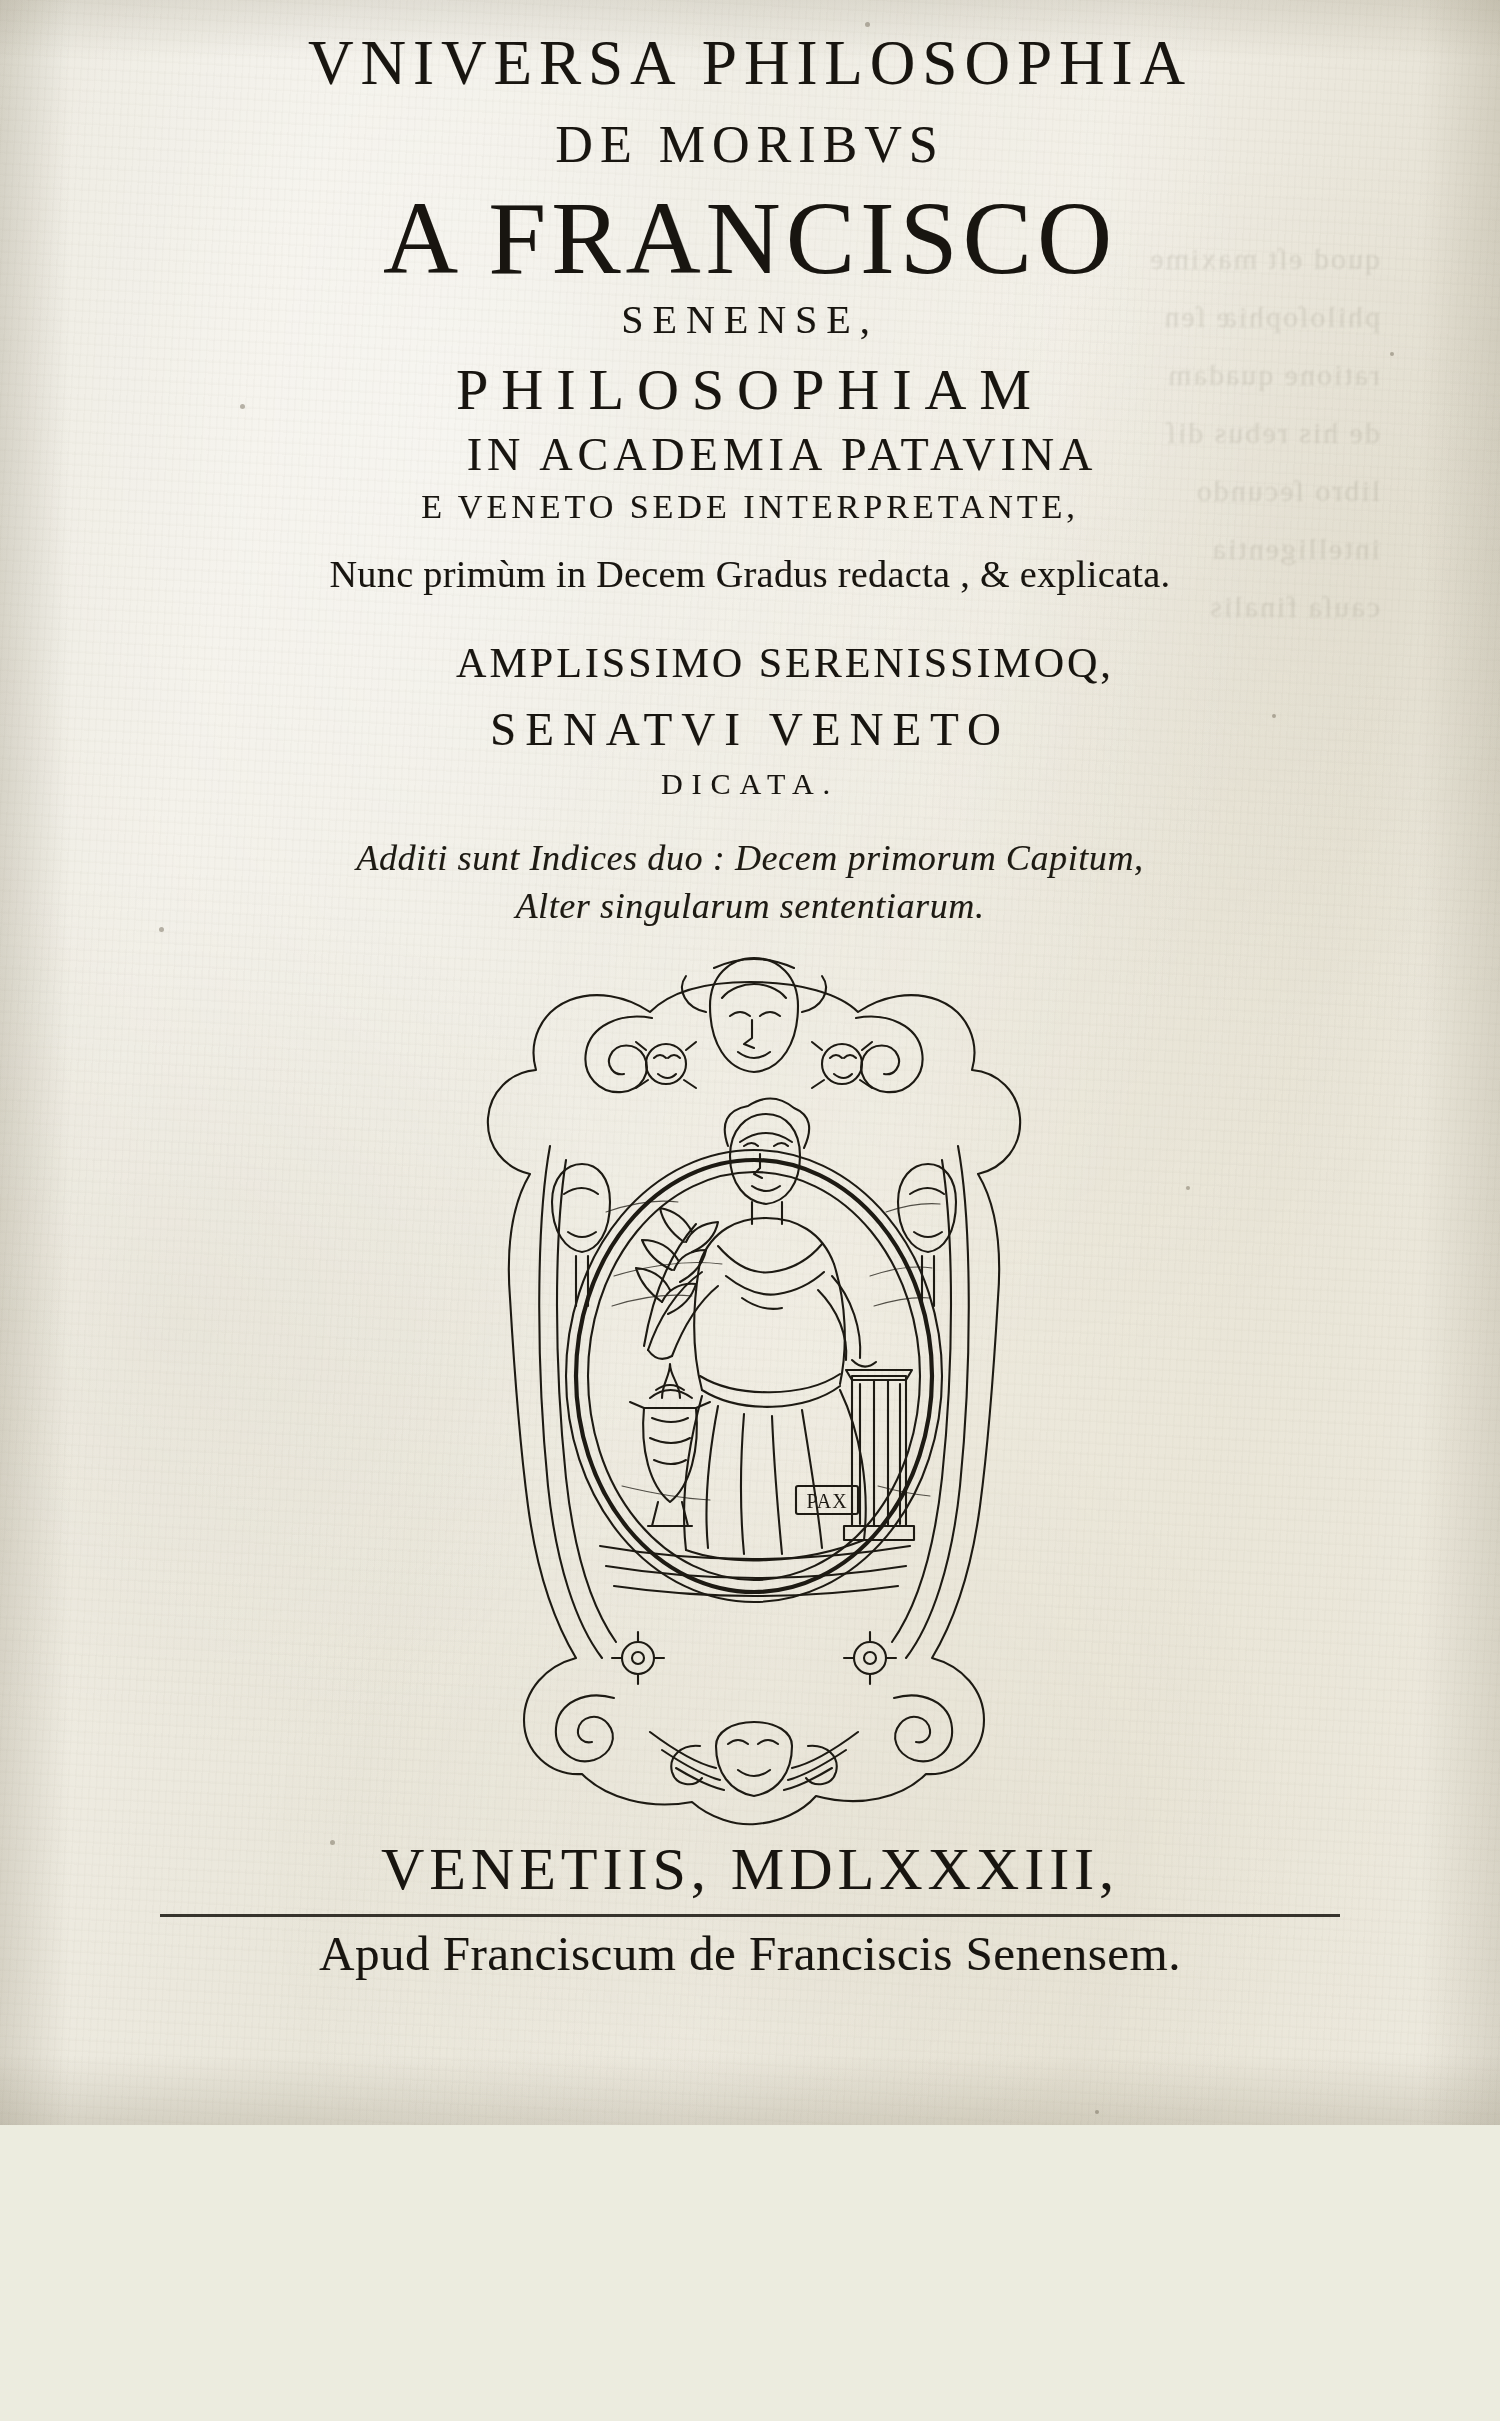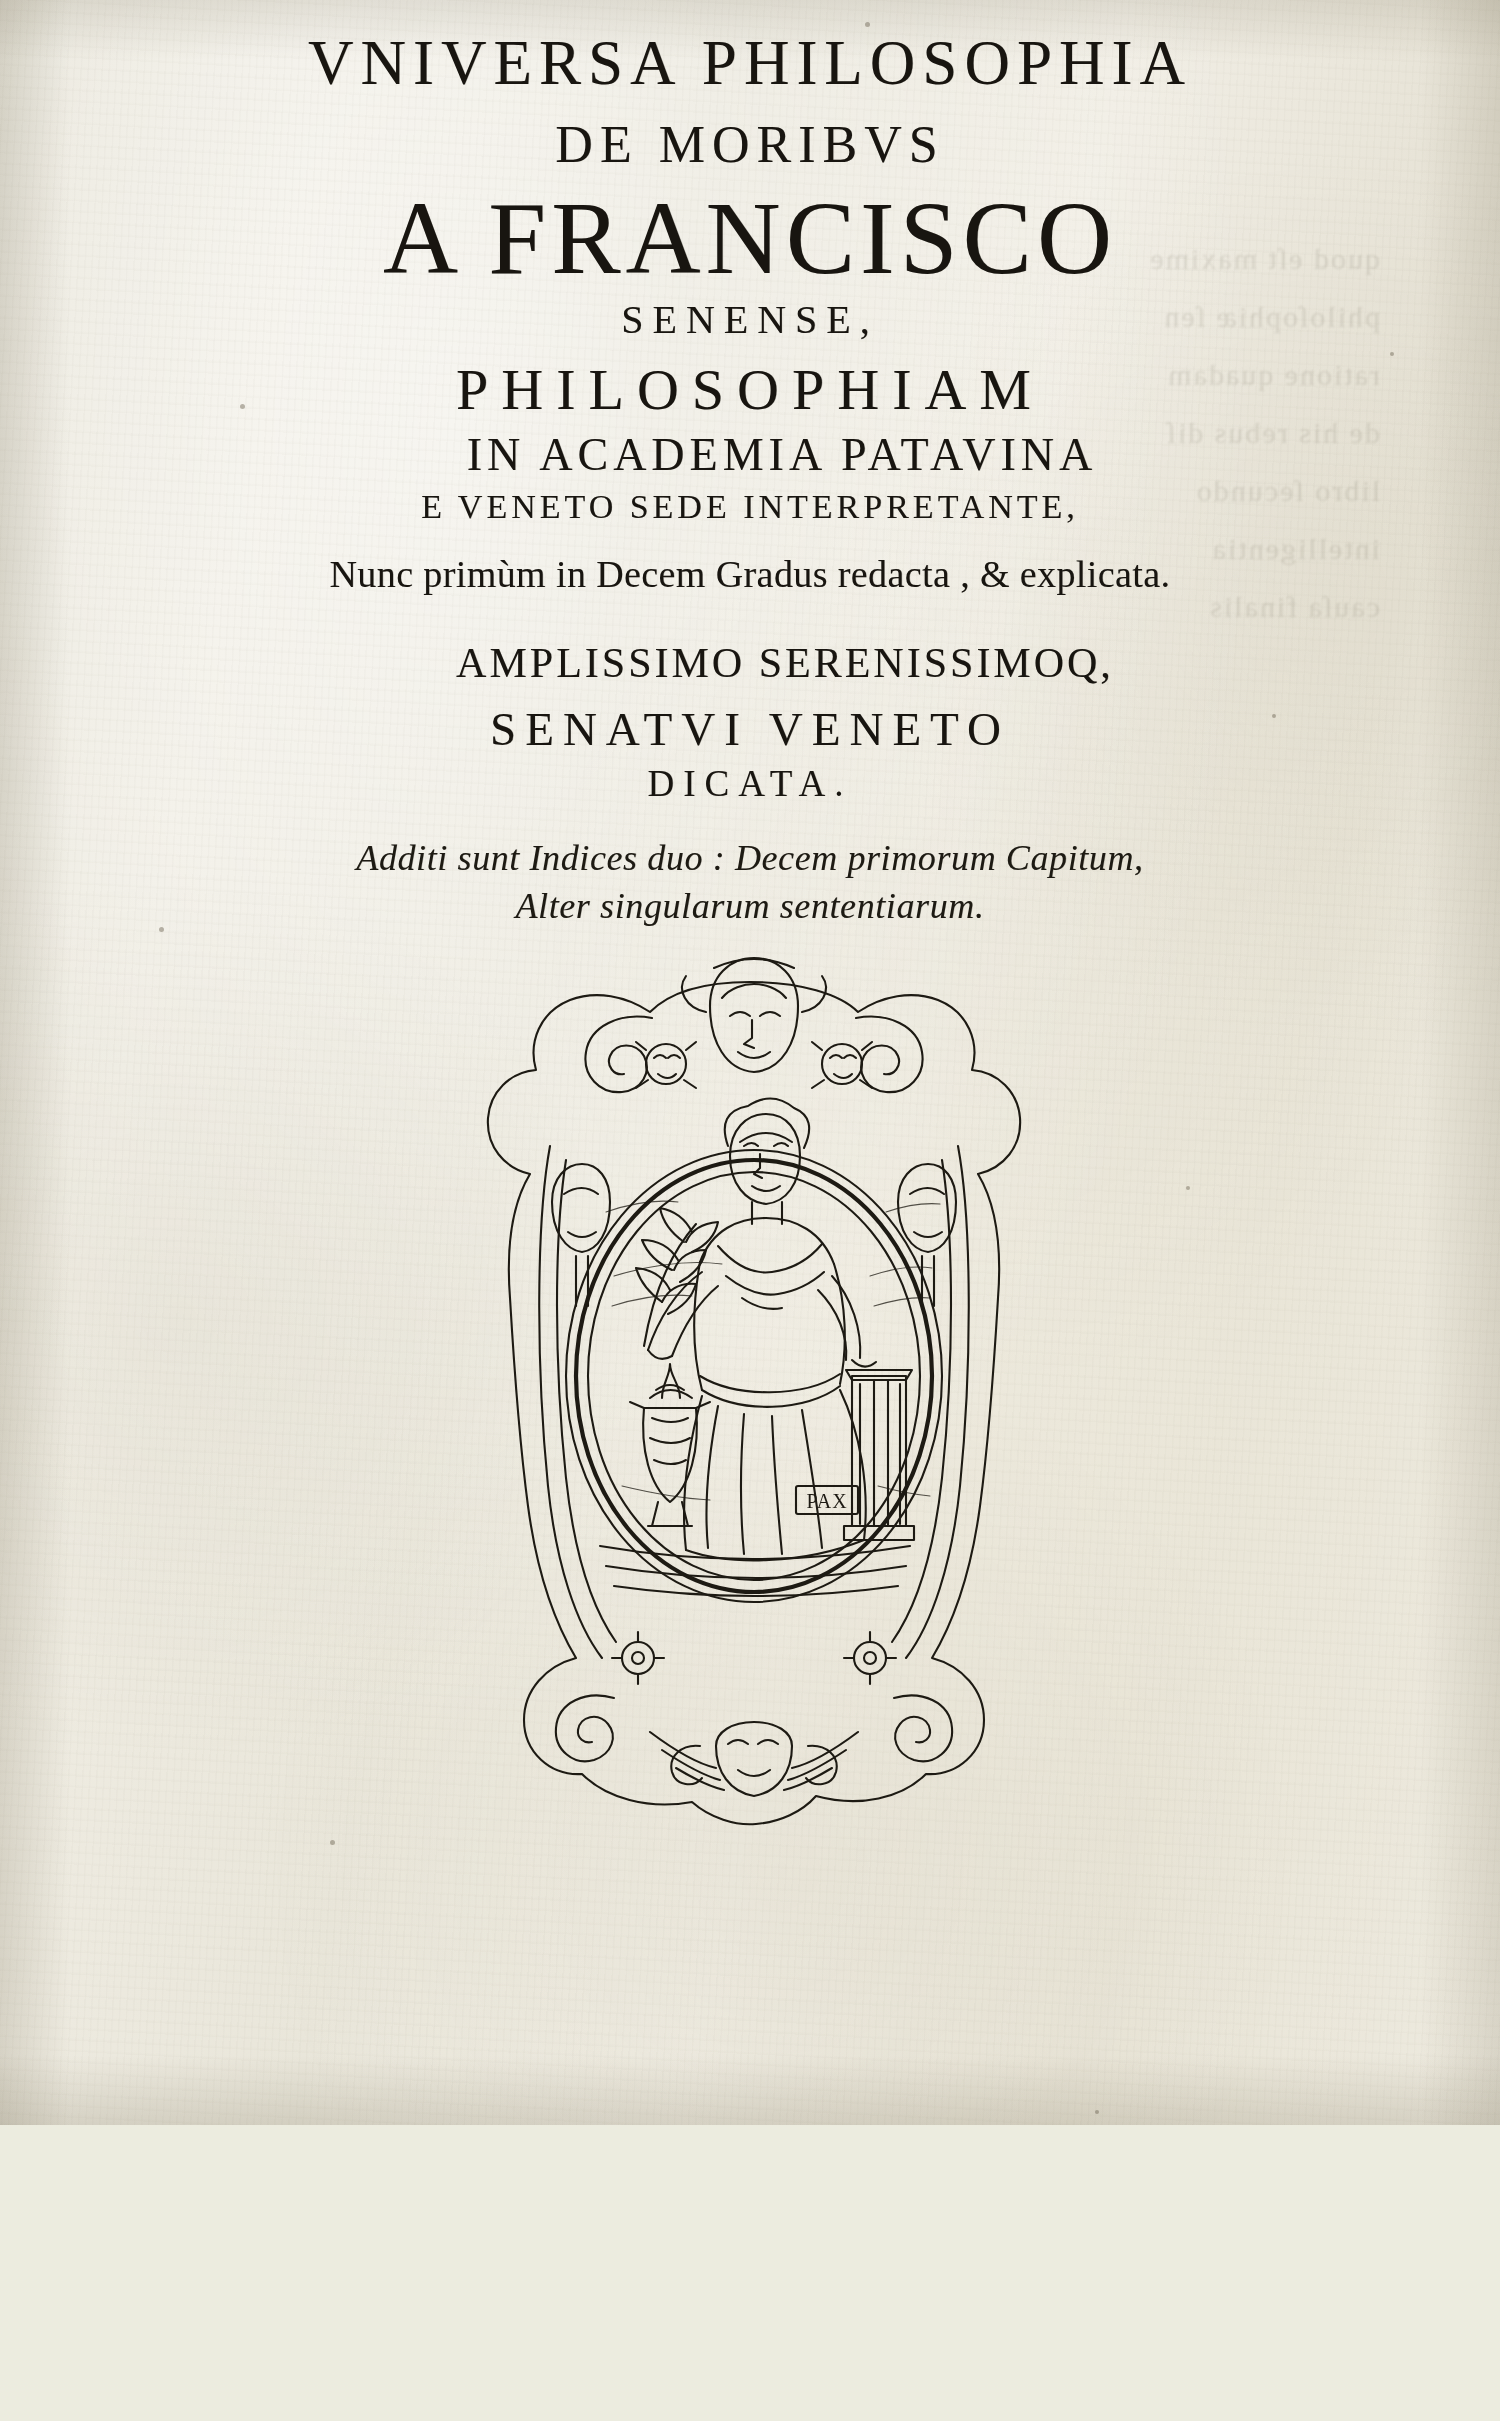--- a/index.html
+++ b/index.html
@@ -86,21 +86,21 @@
   .l2  { font-size: 52px;  letter-spacing: 7px;  line-height: 62px; margin-top: 14px; }
   .l3  { font-size: 104px; letter-spacing: 5px;  line-height: 112px; margin-top: 6px; font-weight: 400; }
   .l4  { font-size: 72px;  letter-spacing: 6px;  line-height: 86px; margin-top: 2px; }
   .l5  { font-size: 40px;  letter-spacing: 9px;  line-height: 52px; }
   .l6  { font-size: 58px;  letter-spacing: 13px; line-height: 72px; margin-top: 8px; }
   .l7  { font-size: 46px;  letter-spacing: 5px;  line-height: 58px; padding-left: 32px; }
   .l8  { font-size: 34px;  letter-spacing: 4px;  line-height: 46px; }
   .l9  { font-size: 38px;  letter-spacing: 0.4px; line-height: 56px; margin-top: 16px; font-style: normal; }
   .l10 { font-size: 42px;  letter-spacing: 3px;  line-height: 70px; margin-top: 26px; margin-left: 35px; }
   .l11 { font-size: 47px;  letter-spacing: 9px;  line-height: 62px; }
-  .l12 { font-size: 37px;  letter-spacing: 9px;  line-height: 48px; }
+  .l12 { font-size: 30px;  letter-spacing: 9px;  line-height: 48px; }
   .script {
     font-family: "Liberation Serif", serif;
     font-style: italic;
     font-size: 36px;
     letter-spacing: 0.6px;
     line-height: 48px;
     color: #1d1a13;
   }
   .script-wrap { margin-top: 26px; }
 
@@ -376,17 +376,22 @@
             <path d="M214 330 q 60 -18 108 -12 M212 360 q 44 -14 80 -10"></path>
             <path d="M470 330 q 36 -12 62 -8 M474 360 q 34 -10 56 -8"></path>
             <path d="M206 266 q 40 -14 72 -10 M486 266 q 30 -10 54 -8"></path>
             <path d="M222 540 q 50 12 88 14 M478 540 q 30 8 52 10"></path>
           </g>
         </g>
         <text x="427" y="562" text-anchor="middle" font-family="Liberation Serif, serif" font-size="20" letter-spacing="1" fill="#1d1a13">PAX</text>
       </svg>
     </div>
 
+    <div id="imprint">
+      <span class="ln l13">VENETIIS, MDLXXXIII,</span>
+      <div class="rule"></div>
+      <span class="ln l14">Apud Franciscum de Franciscis Senensem.</span>
+    </div>
 
   </div>
 
   <div id="vignette"></div>
 </div>
 
 </body></html>

